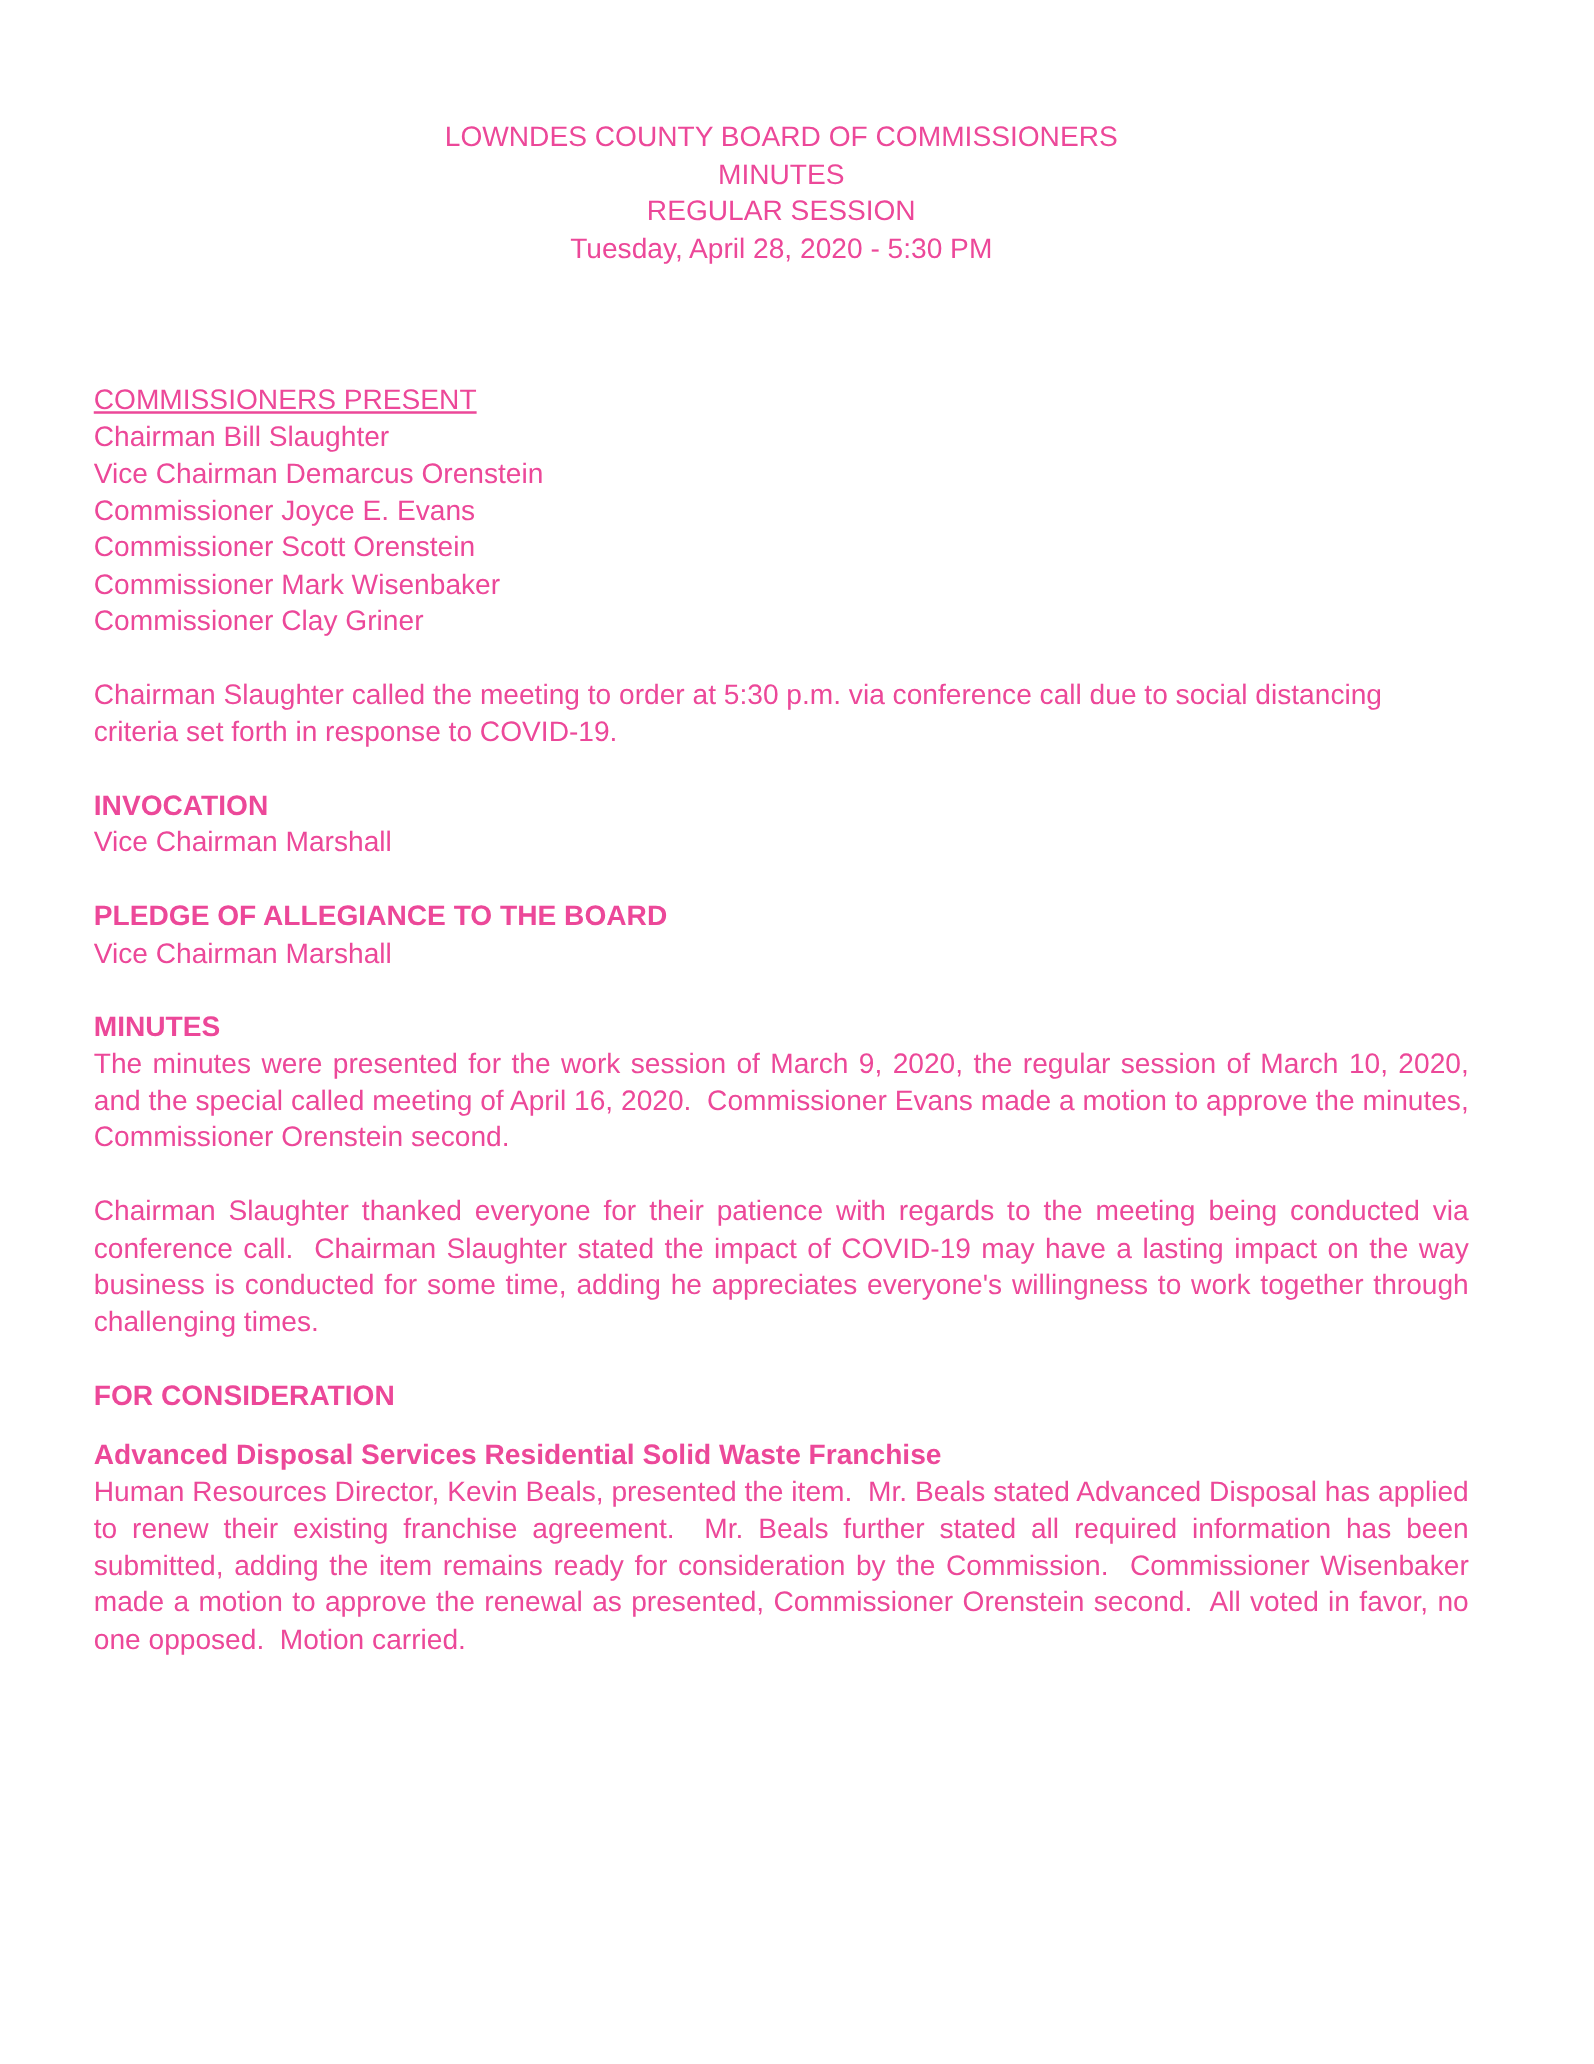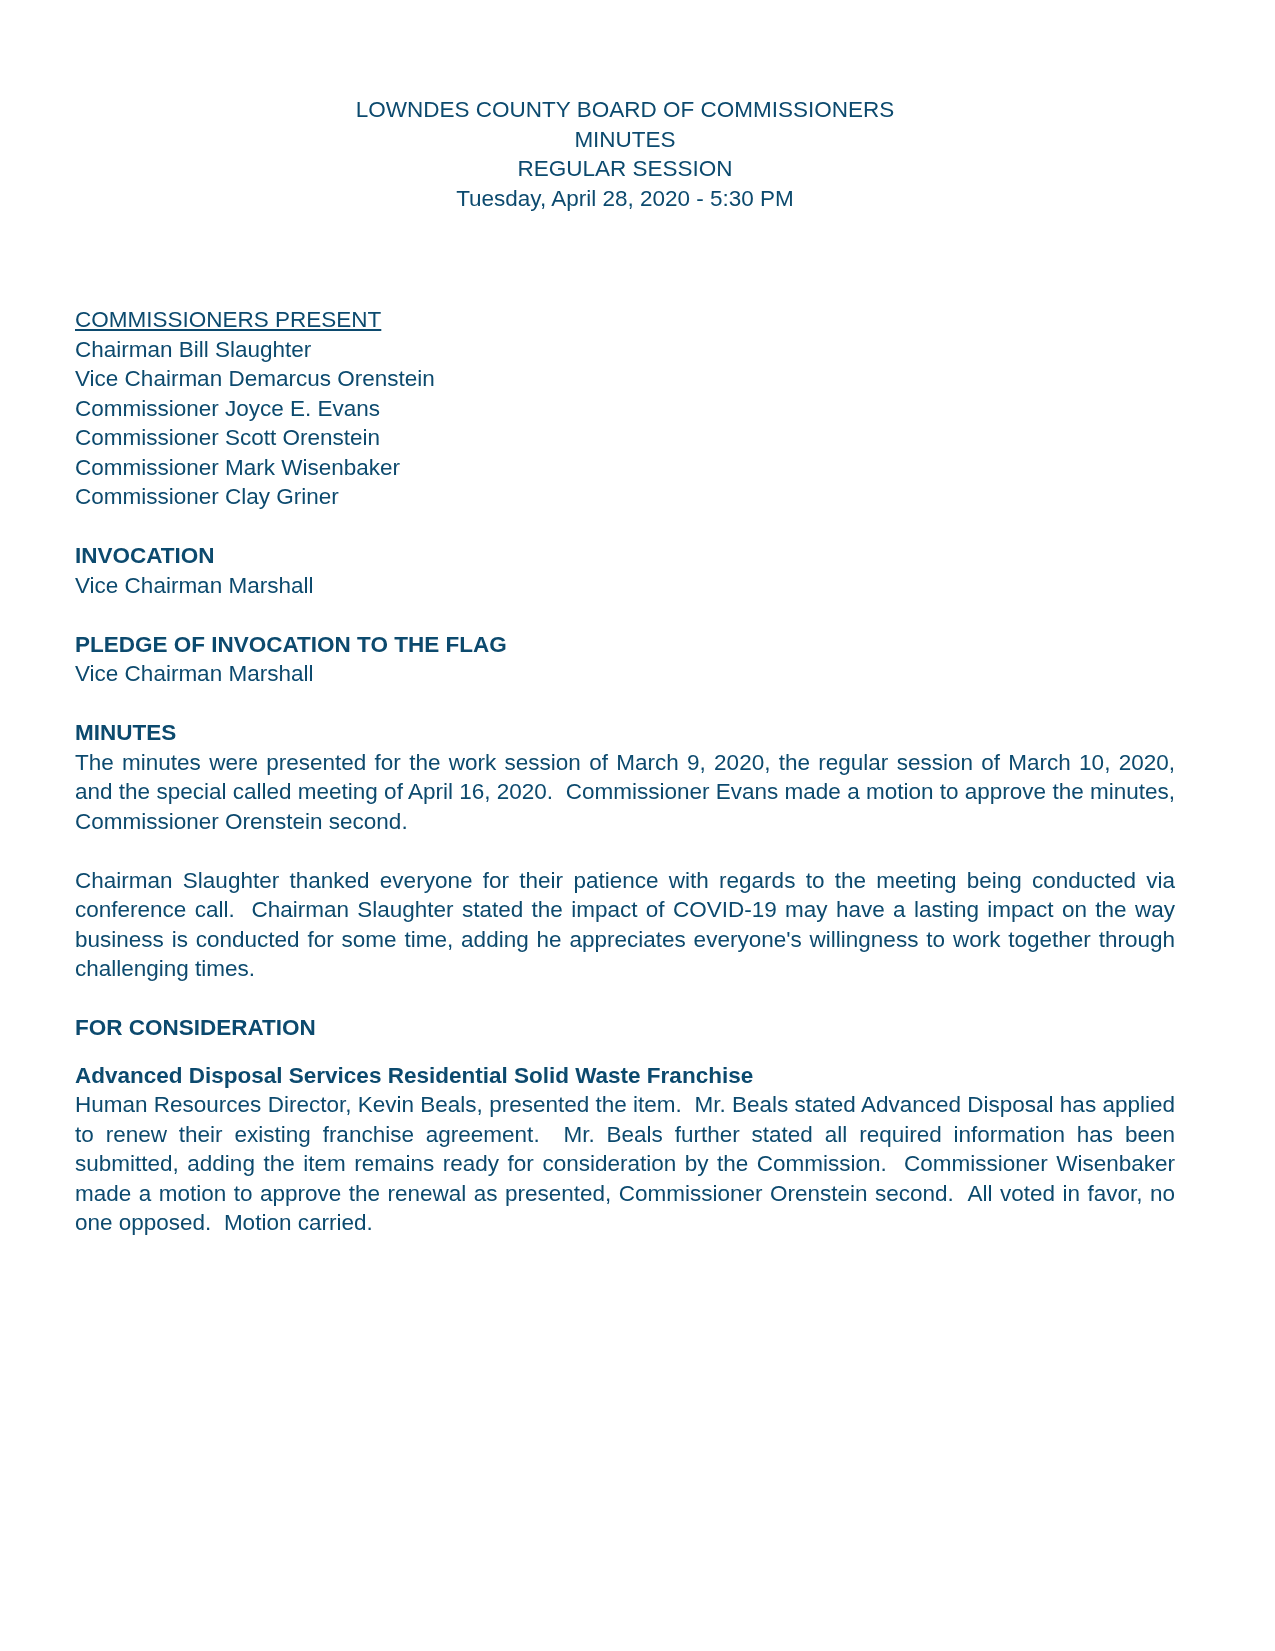--- a/index.html
+++ b/index.html
@@ -10,21 +10,21 @@
   .page {
     position: relative;
     width: 1275px;
     height: 1651px;
     background: #ffffff;
     box-sizing: border-box;
     padding: 95px 100px 0 75px;
     font-family: "Liberation Sans", "DejaVu Sans", sans-serif;
     font-size: 22.5px;
     line-height: 29.5px;
-    color: #0c4a6e;
+    color: #ec4899;
     overflow: hidden;
   }
   .title-block {
     text-align: center;
   }
   .title-line {
     white-space: pre-wrap;
   }
   .attendance {
     margin-top: 92px;
@@ -74,28 +74,29 @@
     <div class="member-list">
       <div>Chairman Bill Slaughter</div>
       <div>Vice Chairman Demarcus Orenstein</div>
       <div>Commissioner Joyce E. Evans</div>
       <div>Commissioner Scott Orenstein</div>
       <div>Commissioner Mark Wisenbaker</div>
       <div>Commissioner Clay Griner</div>
     </div>
   </div>
 
+  <div class="para">Chairman Slaughter called the meeting to order at 5:30 p.m. via conference call due to social distancing criteria set forth in response to COVID-19.</div>
 
   <div>
     <div class="heading invocation">INVOCATION</div>
     <div class="section-body">Vice Chairman Marshall</div>
   </div>
 
   <div>
-    <div class="heading">PLEDGE OF INVOCATION TO THE FLAG</div>
+    <div class="heading">PLEDGE OF ALLEGIANCE TO THE BOARD</div>
     <div class="section-body">Vice Chairman Marshall</div>
   </div>
 
   <div>
     <div class="heading">MINUTES</div>
     <div class="para justified tight">The minutes were presented for the work session of March 9, 2020, the regular session of March 10, 2020, and the special called meeting of April 16, 2020.  Commissioner Evans made a motion to approve the minutes, Commissioner Orenstein second.</div>
     <div class="para justified">Chairman Slaughter thanked everyone for their patience with regards to the meeting being conducted via conference call.  Chairman Slaughter stated the impact of COVID-19 may have a lasting impact on the way business is conducted for some time, adding he appreciates everyone's willingness to work together through challenging times.</div>
   </div>
 
   <div>

